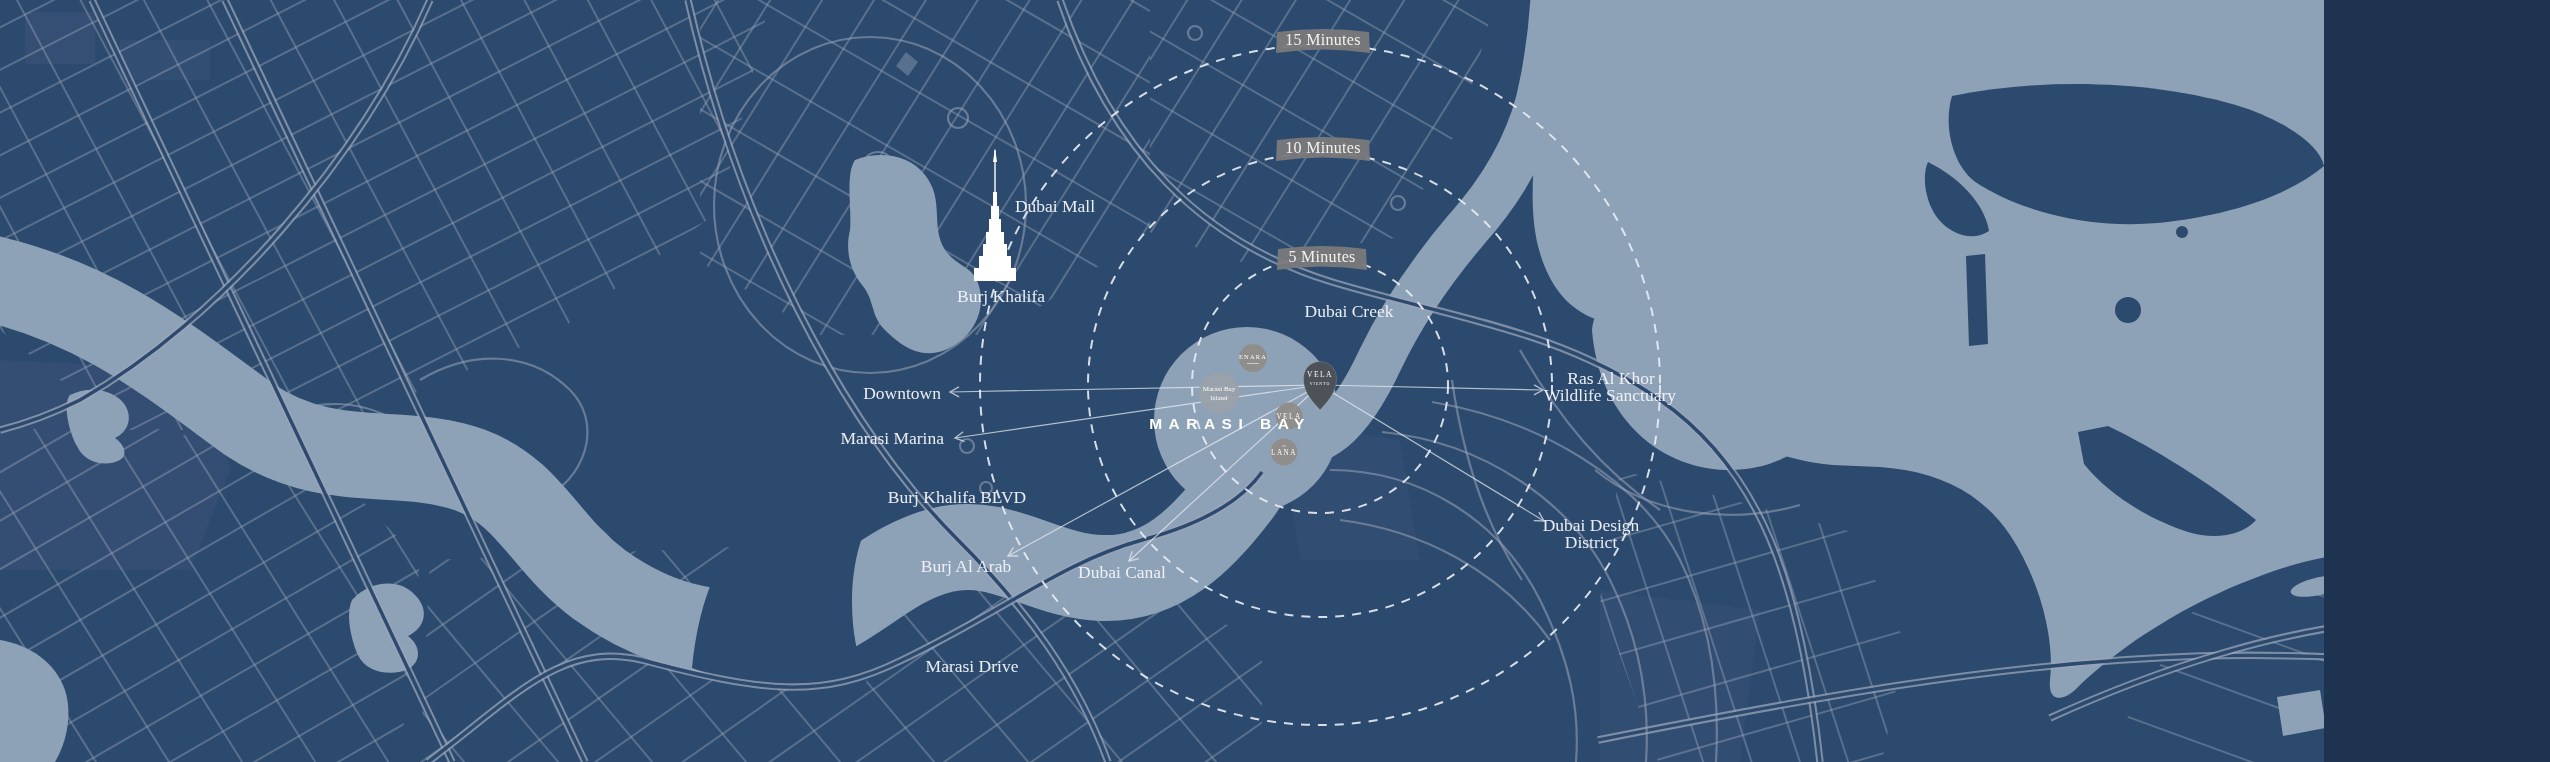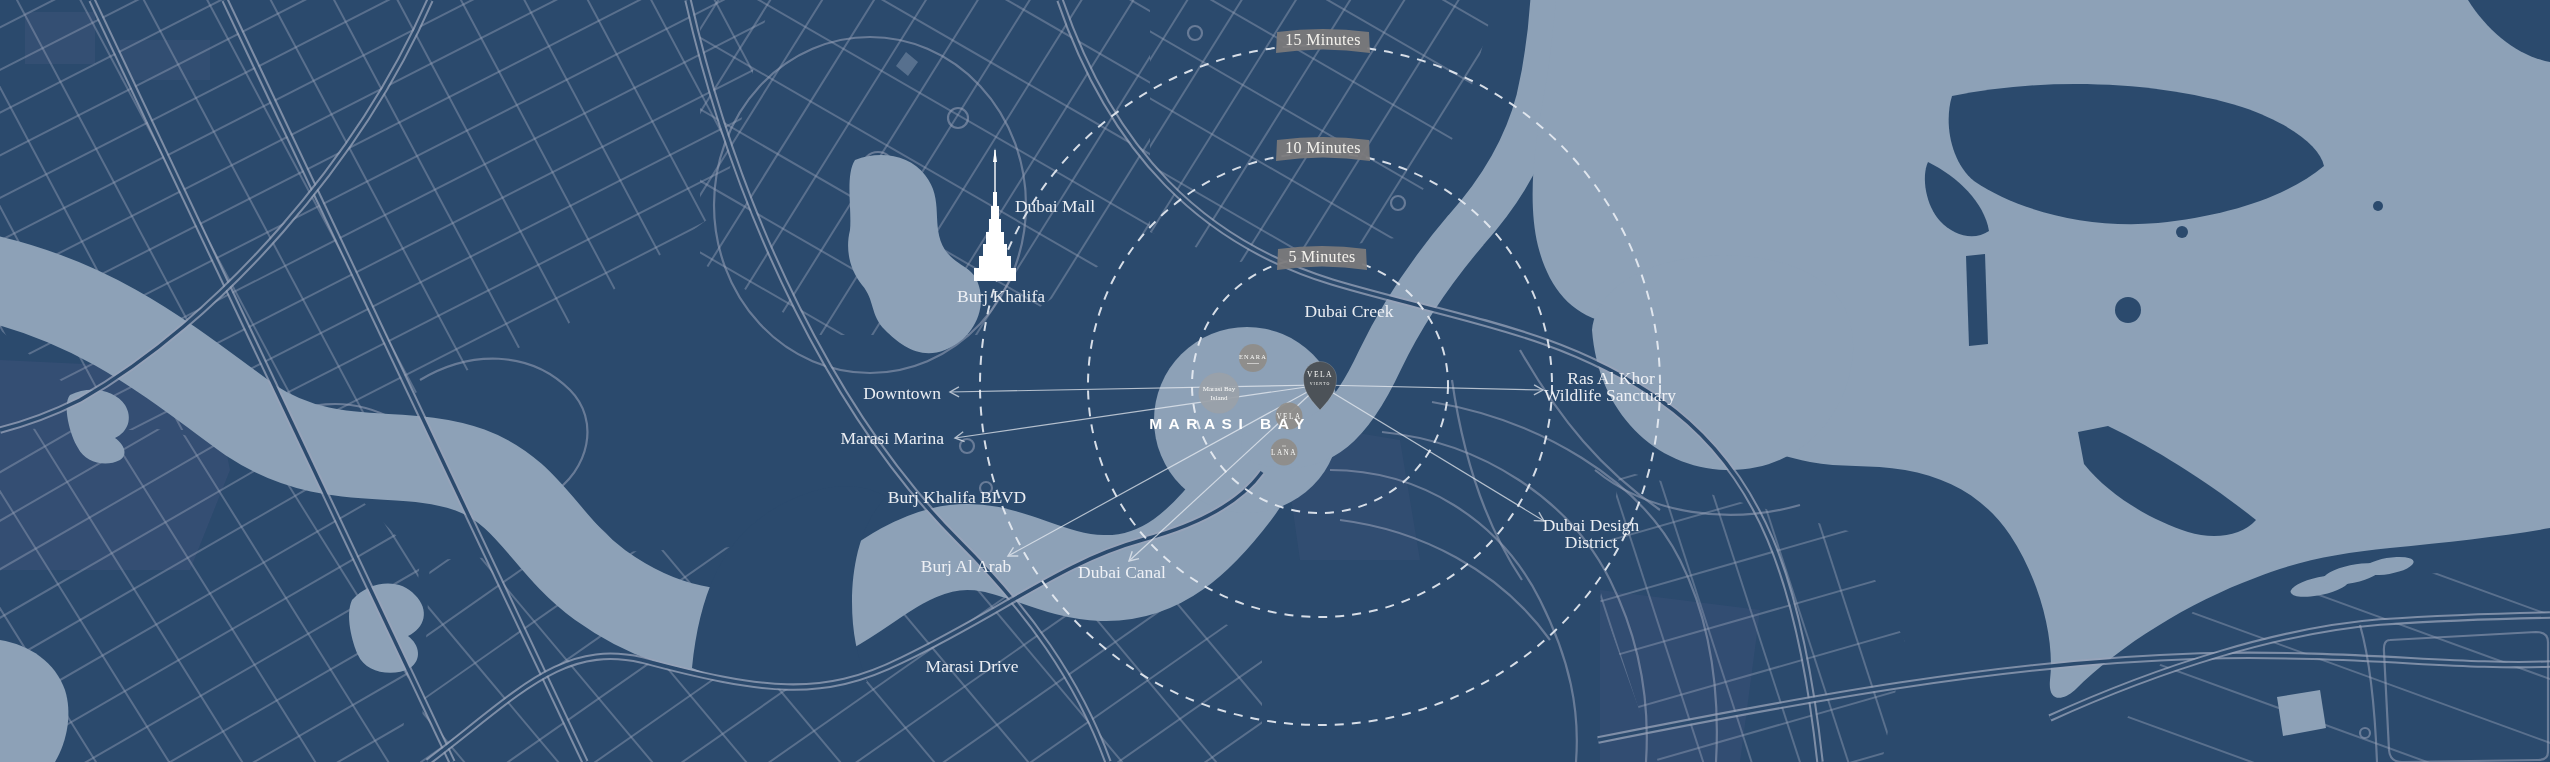--- a/index.html
+++ b/index.html
@@ -1,16 +1,16 @@
 <!DOCTYPE html>
 <html style="--bg: #2b4a6d; --water: #8da1b7; --road: #9aa4ba; --badge: #7a797b; --mk: #8f8d89; --island: #9aa1a8; --pin: #4c5258; --txt: #f2f4f8;"><head>
 <meta charset="utf-8">
 <style>
   html,body{margin:0;padding:0;background:#1e3350;}
-  .stage{position:relative;width:2550px;height:762px;overflow:hidden;
+  .stage{position:relative;width:2324px;height:762px;overflow:hidden;
          font-family:"Liberation Serif", serif;}
   svg{display:block;}
   :root{
     --bg:#2b4a6d; --water:#8da1b7; --road:#9aa4ba; --badge:#7a797b;
     --mk:#8f8d89; --island:#9aa1a8; --pin:#4c5258; --txt:#f2f4f8;
   }
   .gridline{stroke:var(--road);stroke-width:2;opacity:.42;}
   .road-minor{stroke:var(--road);stroke-width:2.2;opacity:.55;fill:none;}
   .hwy-casing{stroke:var(--road);stroke-width:7.5;opacity:.75;fill:none;}
   .hwy-inner{stroke:var(--bg);stroke-width:3.4;fill:none;}

